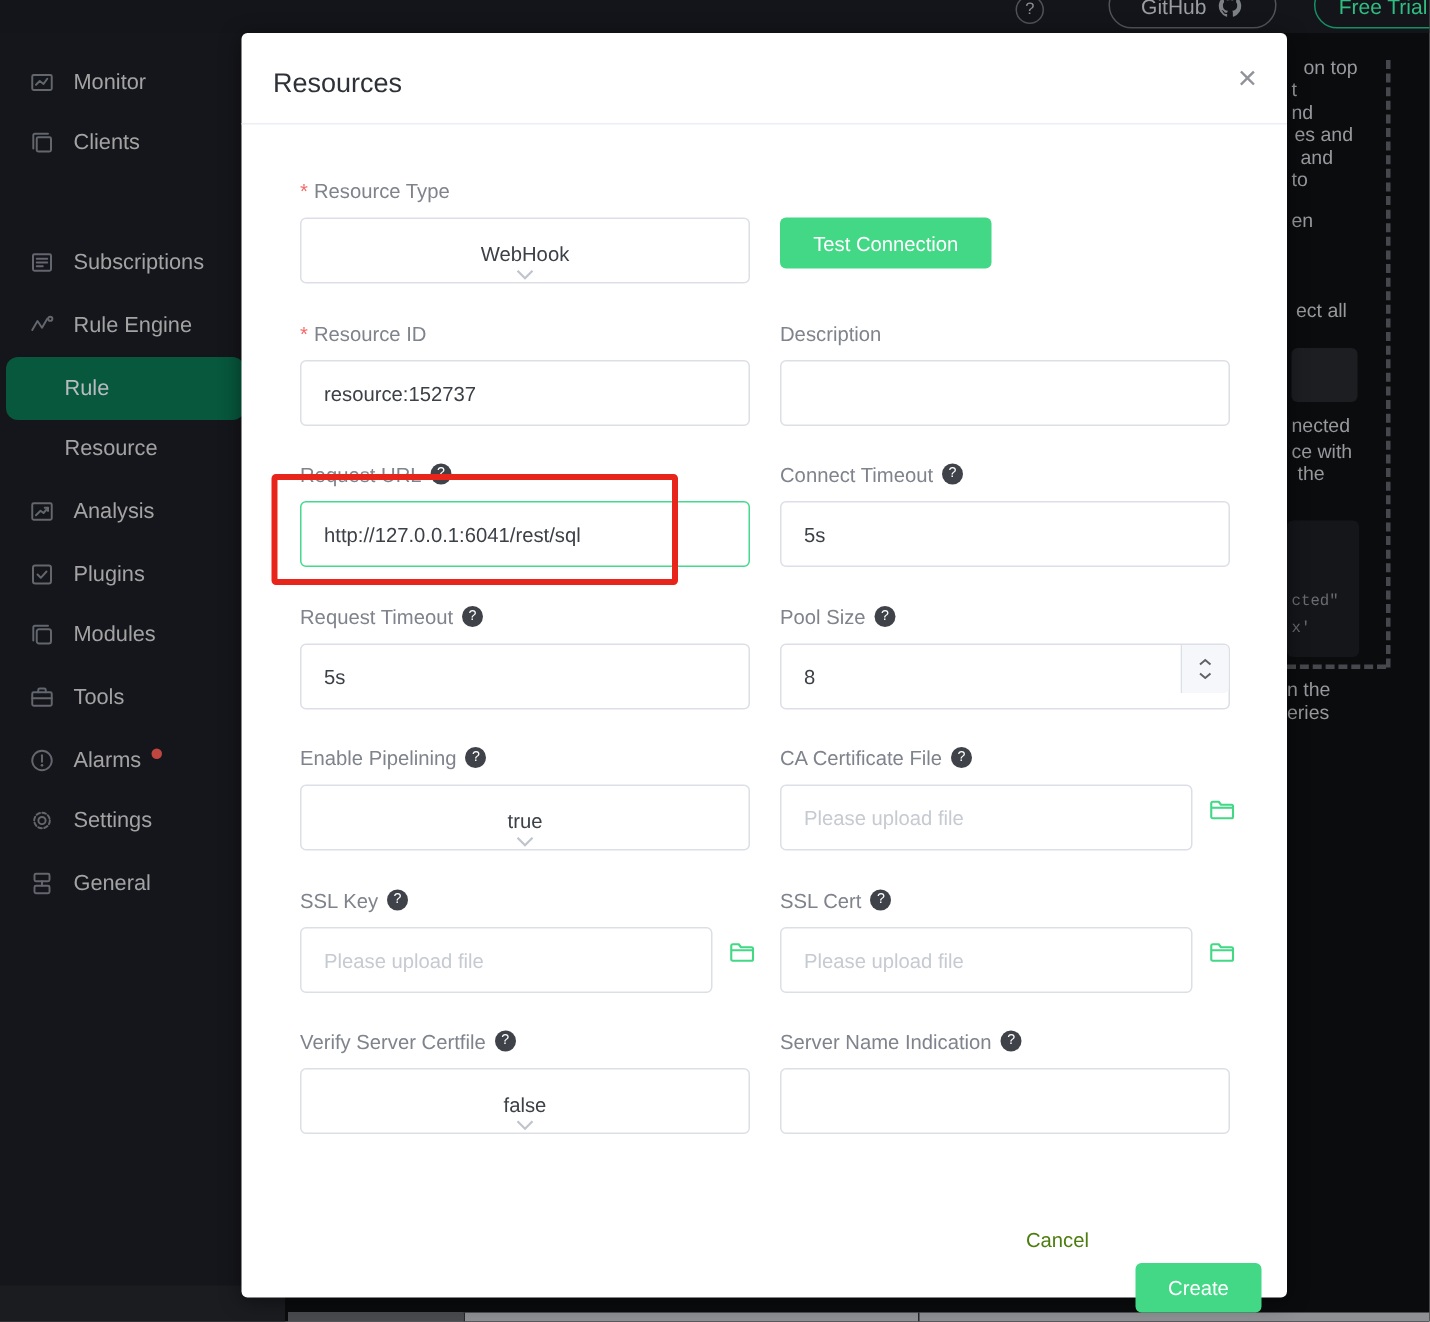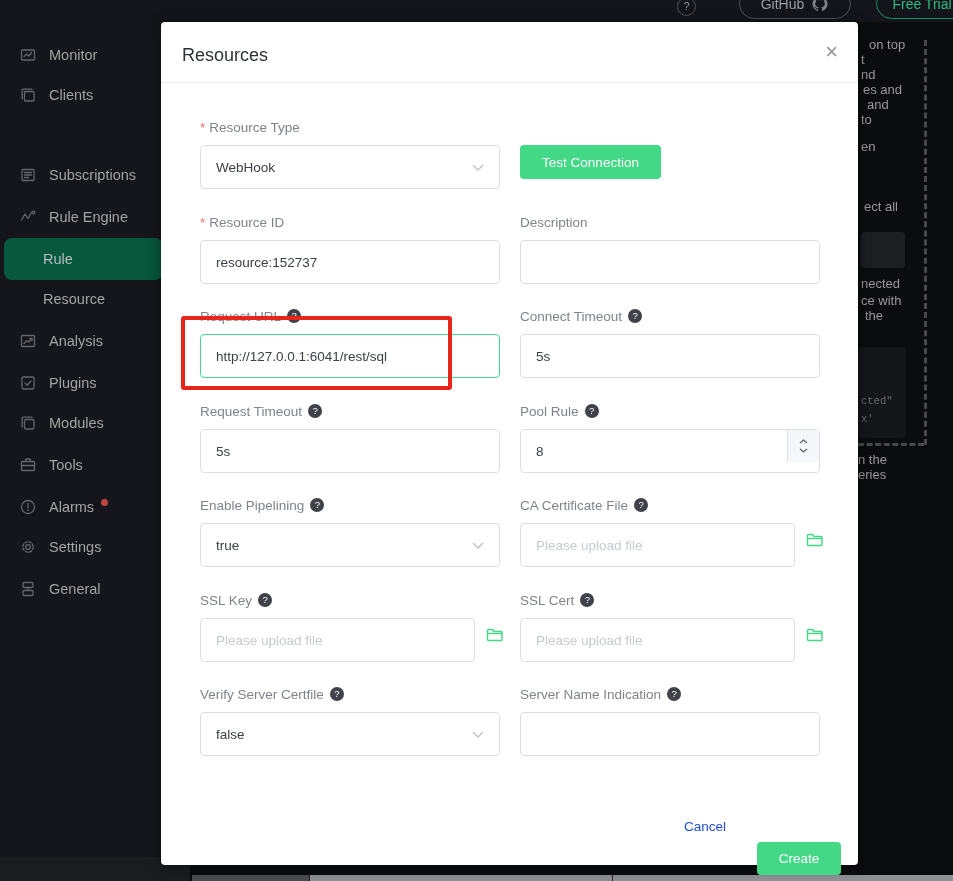--- a/index.html
+++ b/index.html
@@ -50,38 +50,38 @@
   .modal-divider { position:absolute; left:0; top:60px; width:697px; height:1px; background:#ebeef5; }
 
   .fg { position:absolute; width:300px; }
   .col-l { left:39px; } .col-r { left:359px; }
   .lbl { height:20px; font-size:13.5px; color:#7f838c; display:flex; align-items:center; }
   .req { color:#f56c6c; margin-right:4px; }
   .helpq { display:inline-block; width:14px; height:14px; background:#3f4248; border-radius:50%; color:#fff;
            font-size:9.5px; line-height:14px; text-align:center; margin-left:6px; }
   .inp, .sel { margin-top:8px; width:300px; height:44px; border:1px solid #dcdfe6; border-radius:4px;
                font-size:13.5px; color:#3c4047; padding:16px 15px; background:#fff;
-               font-family:"Liberation Sans", sans-serif; }
+               font-family:"Liberation Sans", sans-serif;flex-direction:column; }
   .inp::placeholder { color:#c6cad1; }
   .inp.green { border-color:#44d98c; outline:none; }
   .inp.narrow, .sel.narrow { width:275px; }
   .sel { display:flex; align-items:center; justify-content:space-between; cursor:pointer; }
   .sel .chev { flex:0 0 12px; }
   .num-wrap { position:relative; margin-top:8px; width:300px; }
   .num-wrap .inp { margin-top:0; width:300px; }
   .spinner { position:absolute; top:1px; right:1px; width:32px; height:32px; background:#f5f7fa;
              border-left:1px solid #dcdfe6; border-radius:0 3px 3px 0; display:flex; flex-direction:column;
              align-items:center; justify-content:center; gap:4px; cursor:pointer; }
   .folder-btn { position:absolute; width:20px; height:20px; background:none; border:none; cursor:pointer; padding:0; }
   .btn-green { background:#42d885; color:#fff; border:none; border-radius:4px; font-size:13.5px;
                cursor:pointer; font-family:"Liberation Sans", sans-serif; }
   .btn-test { position:absolute; left:359px; top:123px; width:141px; height:34px; }
   .btn-create { position:absolute; left:596px; top:820px; width:84px; height:33px; }
   .btn-cancel { position:absolute; left:506px; top:797px; width:76px; background:none; border:none;
-                color:#1d4ed8; font-size:13.5px; cursor:pointer; font-family:"Liberation Sans", sans-serif; }
+                color:#4d7c0f; font-size:13.5px; cursor:pointer; font-family:"Liberation Sans", sans-serif; }
 
   
   .annotation { position:absolute; left:181px; top:316px; width:271px; height:74px;
                 border:4px solid #e8251a; border-radius:3px; z-index:30; pointer-events:none; }
 </style>
 </head>
 <body>
 
 <div id="app">
 
@@ -276,21 +276,21 @@
 
     <div class="fg col-l" style="top:379px">
       <div class="lbl">
         <span>Request Timeout</span>
         <span class="helpq">?</span>
       </div>
       <input class="inp" readonly="" value="5s" style="">
     </div>
     <div class="fg col-r" style="top:379px">
       <div class="lbl">
-        <span>Pool Rule</span>
+        <span>Pool Size</span>
         <span class="helpq">?</span>
       </div>
       <div class="num-wrap">
         <input class="inp" readonly="" value="8" style="">
         <div class="spinner">
           <svg width="9" height="5" viewBox="0 0 9 5" fill="none" stroke="#606266" stroke-width="1.3">
               <polyline points="1,4 4.5,1 8,4"></polyline>
             </svg>
           <svg width="9" height="5" viewBox="0 0 9 5" fill="none" stroke="#606266" stroke-width="1.3">
               <polyline points="1,1 4.5,4 8,1"></polyline>

